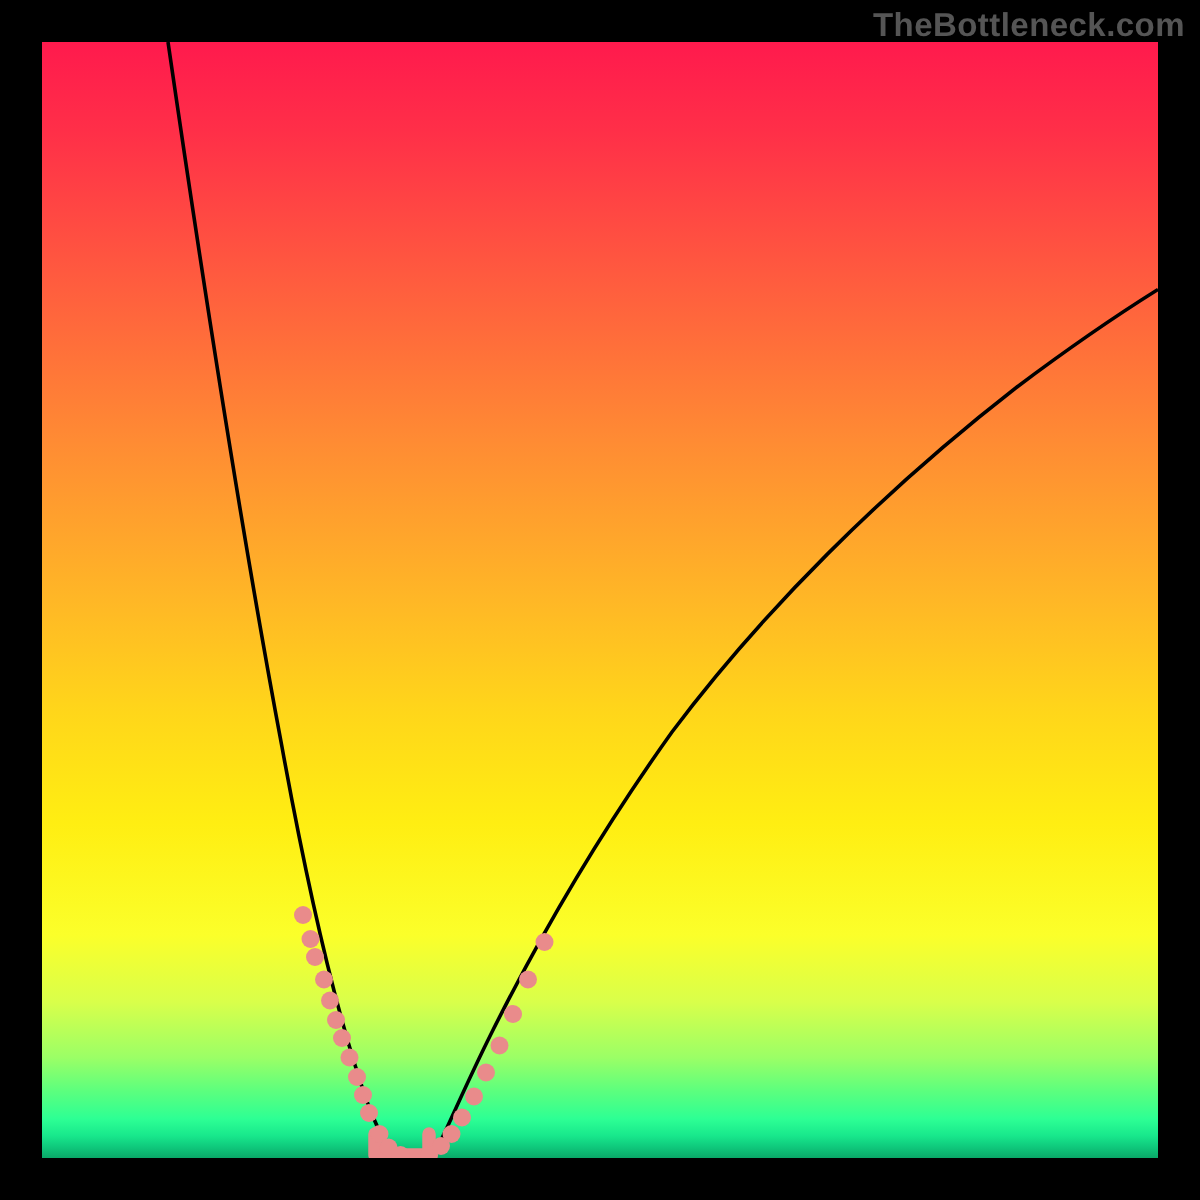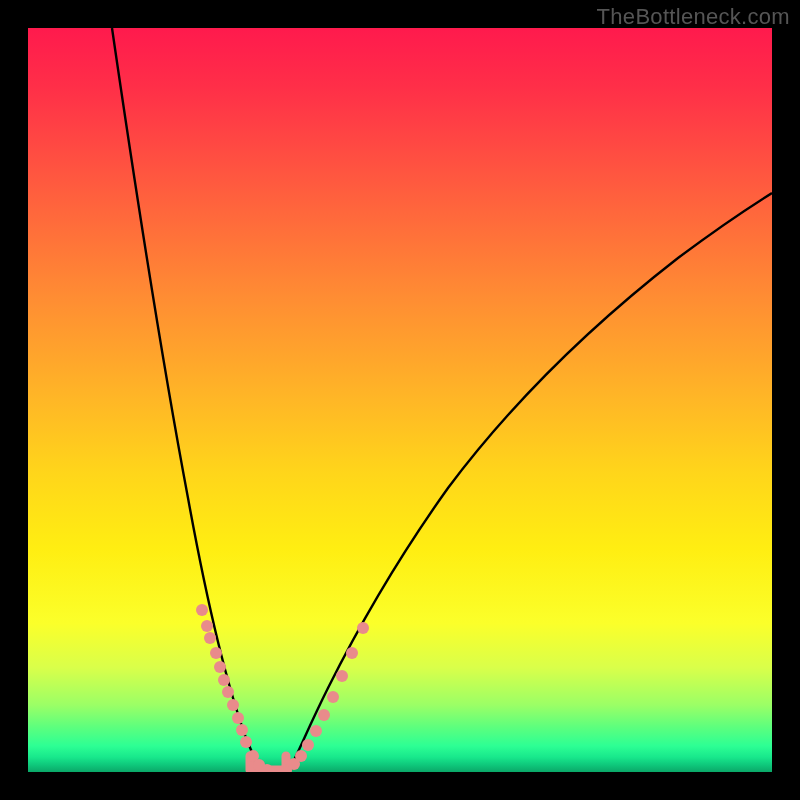--- a/index.html
+++ b/index.html
@@ -46,21 +46,21 @@
       #0fc97c 99%,
       #0aa868 100%
     );
   }
   .watermark {
     position: absolute;
     top: 4px;
     right: 10px;
     color: #555;
     font-size: 22px;
-    font-weight: 400;
+    font-weight: 700;
     letter-spacing: 0.3px;
     user-select: none;
   }
   svg.curves {
     position: absolute;
     inset: 0;
   }
 </style>
 </head>
 <body>

